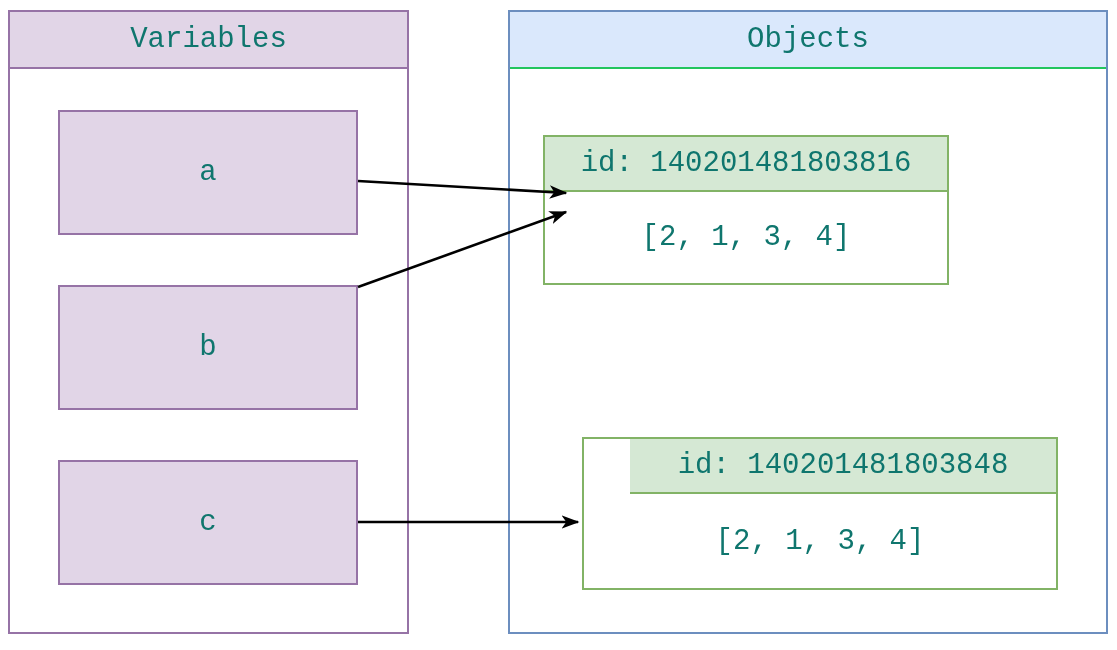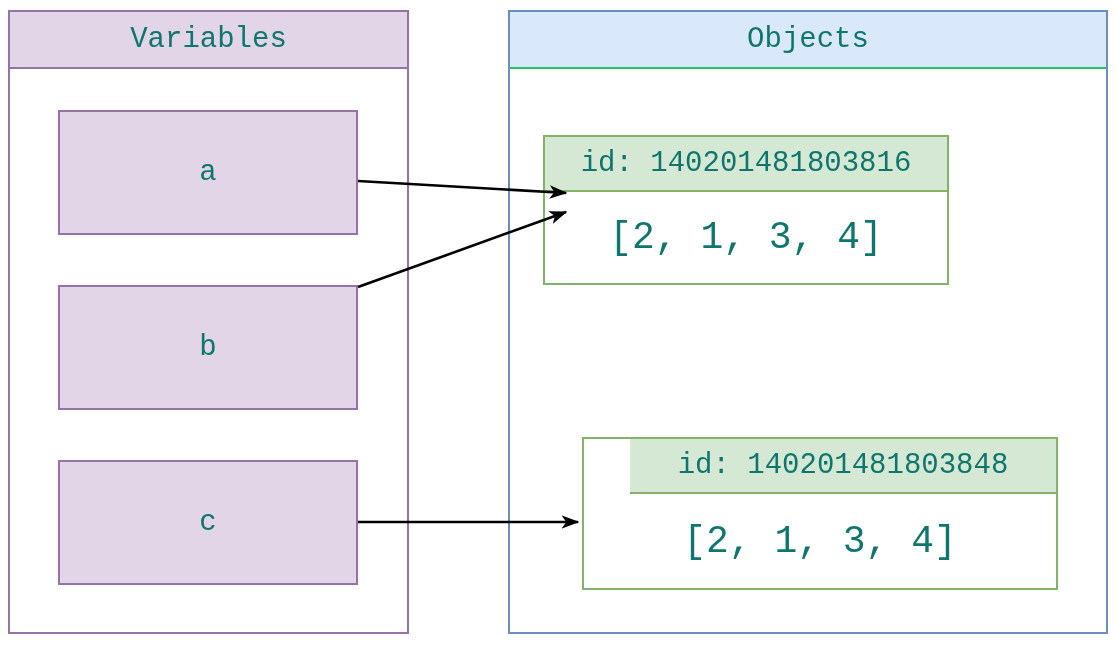--- a/index.html
+++ b/index.html
@@ -102,21 +102,21 @@
   }
   .objbody {
     position: absolute;
     left: 0;
     right: 0;
     top: 55px;
     bottom: 0;
     display: flex;
     align-items: center;
     justify-content: center;
-    font-size: 38px;
+    font-size: 29px;
   }
   svg.arrows {
     position: absolute;
     left: 0;
     top: 0;
     width: 1117px;
     height: 650px;
     pointer-events: none;
   }
   svg.arrows line {

